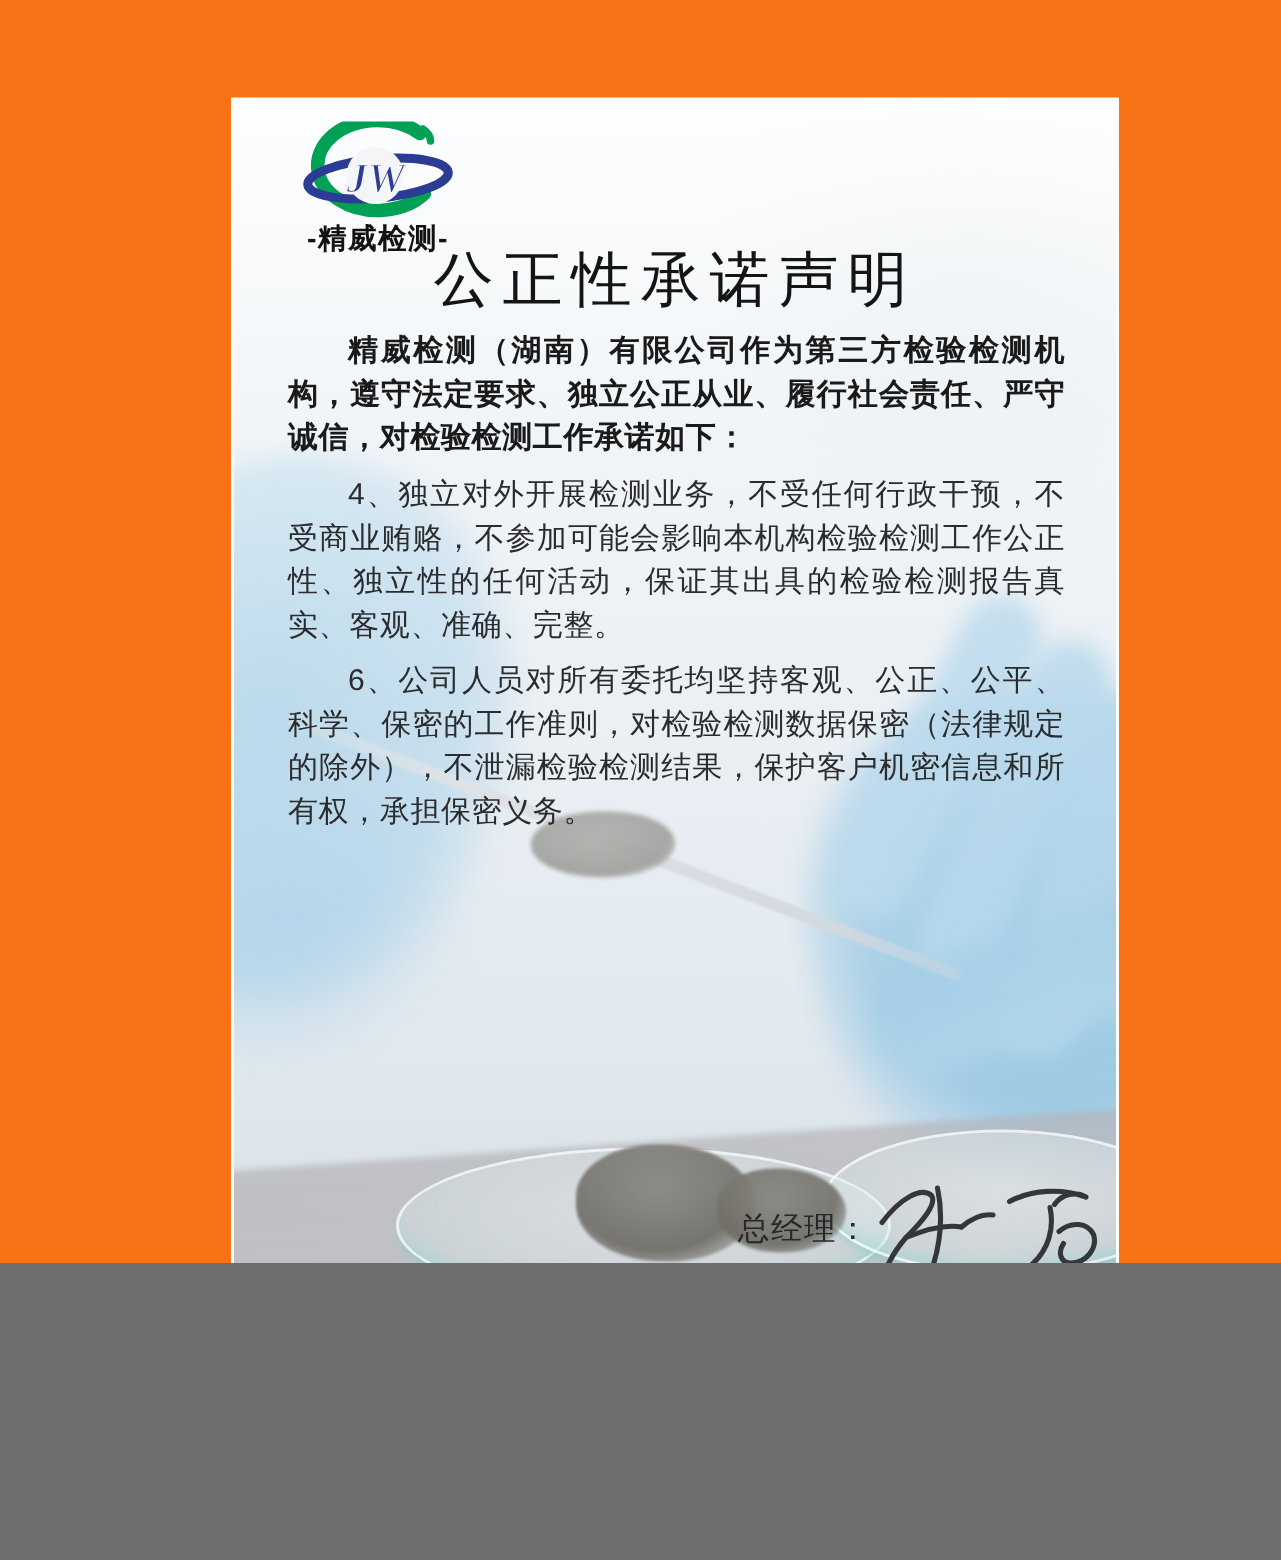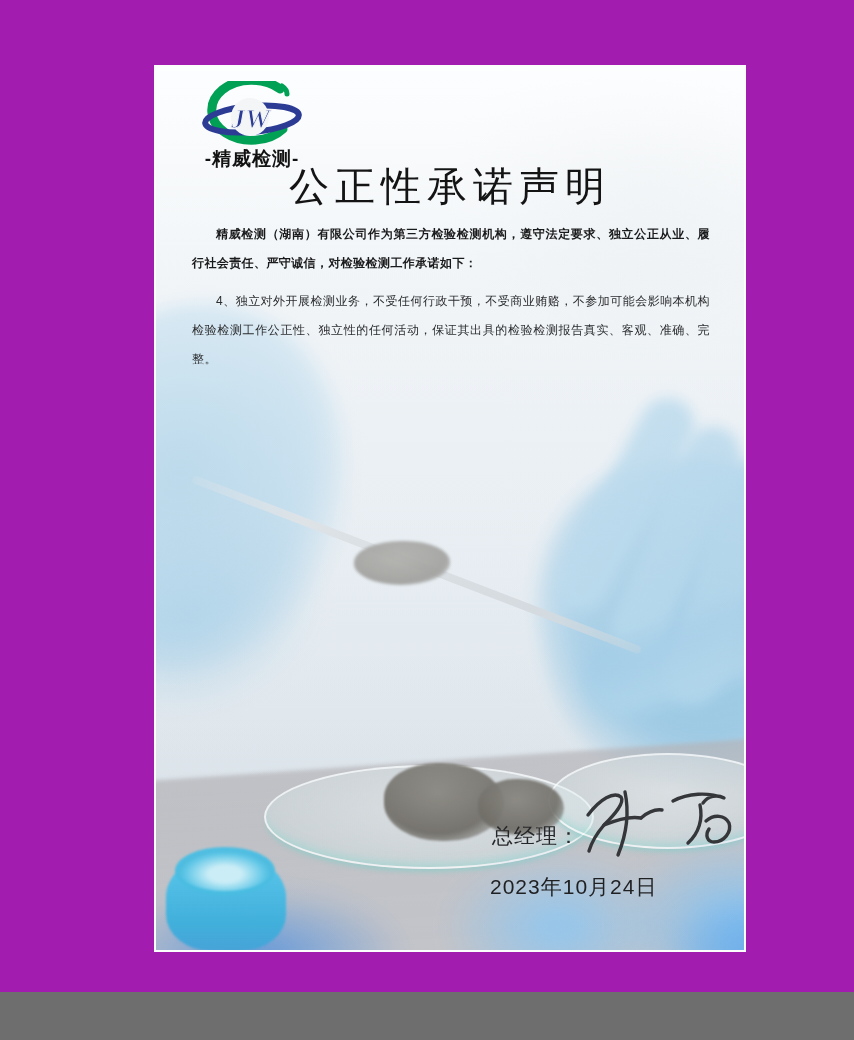--- a/index.html
+++ b/index.html
@@ -1,19 +1,19 @@
 <!DOCTYPE html>
 <html><head>
 <meta charset="utf-8">
 <style>
   * { margin:0; padding:0; box-sizing:border-box; }
   html,body { background:#6e6e6e; }
   .canvas {
-    position:relative; width:854px; height:992px;
-    background:#a21caf; overflow:hidden; margin:0 auto;
+    position:relative; width:854px; height:842px;
+    background:#f97316; overflow:hidden; margin:0 auto;
     font-family:"Liberation Sans","DejaVu Sans",sans-serif;
   }
   .page {
     position:absolute; left:156px; top:67px; width:588px; height:883px;
     background:#eef1f4; overflow:hidden;
     box-shadow:0 0 0 2px #fbfcfc;
   }
   
   .photo { position:absolute; inset:0; }
   .bg-base { position:absolute; inset:0;
@@ -76,25 +76,25 @@
       rgba(240,245,249,.12) 88%, rgba(240,245,249,.05) 100%); }
   
   .content { position:absolute; inset:0; z-index:5; }
   .logo { position:absolute; left:30px; top:14px; width:132px; height:70px; }
   .brand { position:absolute; left:22px; top:79px; width:148px; text-align:center;
     font-weight:bold; font-size:19px; letter-spacing:1px; color:#121212; }
   .title { position:absolute; left:0; top:92px; width:100%; text-align:center;
     font-family:"Liberation Serif","DejaVu Serif",serif; font-weight:normal;
     font-size:40px; letter-spacing:6px; color:#141414; }
   .body { position:absolute; left:36px; right:34px; top:153px; color:#2b2c2e;
-    font-size:12px; line-height:29px; text-align:justify; letter-spacing:.4px; }
+    font-size:20px; line-height:29px; text-align:justify; letter-spacing:.4px; }
   .body p { text-indent:2em; margin-bottom:8px; }
   .body p.intro { font-weight:bold; color:#191a1b; margin-bottom:9px; }
   .sig-row { position:absolute; left:330px; top:728px; width:240px; height:90px; }
-  .sig-label { position:absolute; left:6px; top:27px; font-size:21px; color:#26272a; letter-spacing:1px; }
+  .sig-label { position:absolute; left:6px; top:10px; font-size:21px; color:#26272a; letter-spacing:1px; }
   .sig-svg { position:absolute; left:92px; top:-16px; }
   .date-line { position:absolute; left:334px; top:806px; font-size:21px; color:#1f2022; letter-spacing:1px; }
 </style>
 </head>
 <body>
 
 <div class="canvas">
   <div class="page">
 
     <div class="photo">
@@ -134,20 +134,21 @@
         <text x="45" y="47" font-family="Liberation Serif, DejaVu Serif, serif" font-style="italic" font-weight="bold" font-size="28" fill="#2c3c94" stroke="#f3f5f7" stroke-width="1">JW</text>
       </svg>
 
       <div class="brand">-精威检测-</div>
 
       <div class="title">公正性承诺声明</div>
 
       <div class="body">
         <p class="intro">精威检测（湖南）有限公司作为第三方检验检测机构，遵守法定要求、独立公正从业、履行社会责任、严守诚信，对检验检测工作承诺如下：</p>
         <p>4、独立对外开展检测业务，不受任何行政干预，不受商业贿赂，不参加可能会影响本机构检验检测工作公正性、独立性的任何活动，保证其出具的检验检测报告真实、客观、准确、完整。</p>
+        <p>6、公司人员对所有委托均坚持客观、公正、公平、科学、保密的工作准则，对检验检测数据保密（法律规定的除外），不泄漏检验检测结果，保护客户机密信息和所有权，承担保密义务。</p>
       </div>
 
       <div class="sig-row">
         <span class="sig-label">总经理：</span>
         <svg class="sig-svg" width="165" height="90" viewBox="0 0 165 90">
           <g fill="none" stroke="#35363a" stroke-width="3.4" stroke-linecap="round" stroke-linejoin="round">
             <path d="M10 36 C22 20, 36 12, 43 18 C47 24, 36 36, 26 46 C20 53, 14 62, 11 72"></path>
             <path d="M26 46 C38 41, 52 37, 63 39"></path>
             <path d="M47 13 C51 32, 49 54, 40 76"></path>
             <path d="M63 39 C70 33, 77 30, 84 31"></path>

